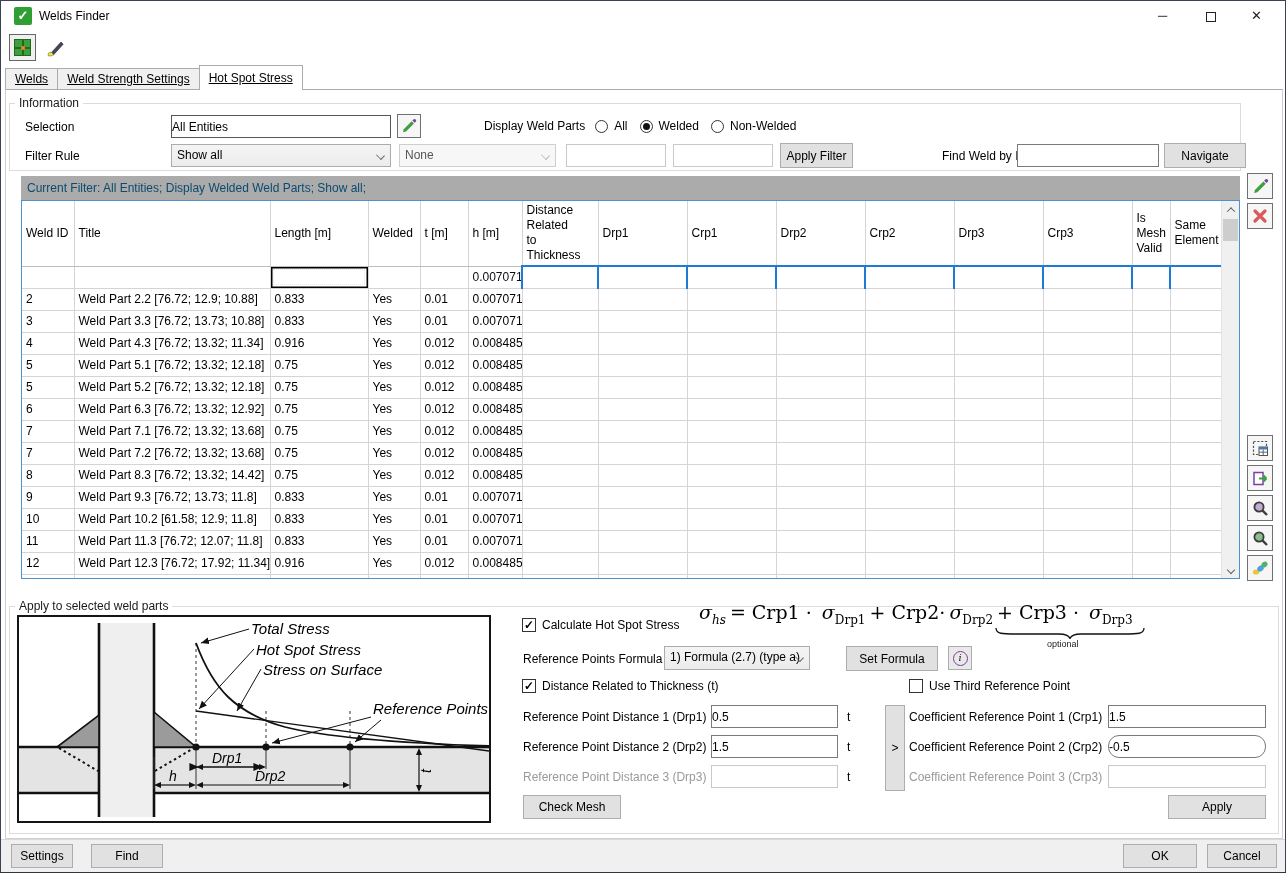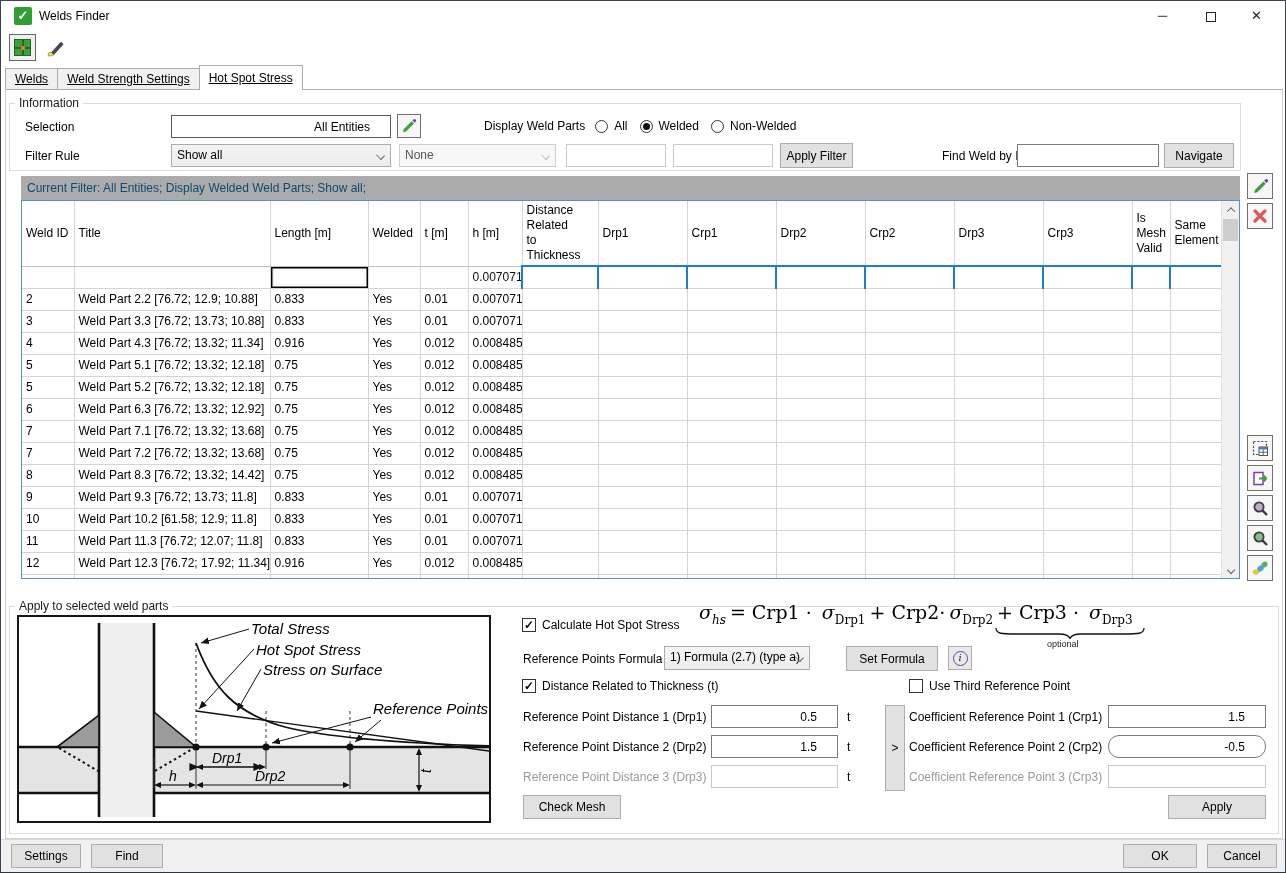--- a/index.html
+++ b/index.html
@@ -36,21 +36,21 @@
   .content-frame { position:absolute; left:4px; top:88px; width:1278px; height:750px;
                    border:1px solid #d0d0d0; border-top:1px solid #acacac; background:#fff; }
 
   
   .groupbox { position:absolute; border:1px solid #dcdcdc; }
   .group-label { position:absolute; background:#fff; padding:0 4px; font-size:12px; color:#1a1a1a; }
 
   
   .lbl { position:absolute; font-size:12px; white-space:nowrap; }
   .tbox { position:absolute; border:1px solid #7a7a7a; background:#fff; font-size:12px;
-          padding:2px 20px; font-family:"Liberation Sans",sans-serif;text-align:right; }
+          padding:2px 0; font-family:"Liberation Sans",sans-serif; }
   .tbox.lite { border-color:#c9c9c9; }
   .btn { position:absolute; border:1px solid #adadad; background:#e1e1e1; font-size:12px;
          text-align:center; font-family:"Liberation Sans",sans-serif; cursor:default;
          display:flex; align-items:center; justify-content:center; }
   .combo { position:absolute; border:1px solid #acacac; background:linear-gradient(#f4f4f4,#ececec);
            font-size:12px; padding:3px 18px 2px 5px; white-space:nowrap; overflow:hidden; }
   .combo .chev { position:absolute; right:6px; top:7px; width:7px; height:7px;
                  border-right:1.4px solid #666; border-bottom:1.4px solid #666; transform:rotate(45deg) scaleY(0.8); }
   .combo.dis { border-color:#cecece; background:#f7f7f7; color:#555; }
   .combo.dis .chev { border-color:#b9b9b9; }
@@ -169,21 +169,21 @@
     <span>Show all</span><span class="chev"></span>
   </div>
   <div class="combo dis" style="left:398px; top:143px; width:157px; height:23px;">
     <span>None</span><span class="chev"></span>
   </div>
   <input class="tbox lite" style="left: 565px; top: 143px; width: 100px; height: 23px;" value="">
   <input class="tbox lite" style="left: 672px; top: 143px; width: 100px; height: 23px;" value="">
   <button class="btn" style="left:779px; top:142px; width:73px; height:25px;">Apply Filter</button>
   <div class="lbl" style="left:941px; top:148px;">Find Weld by ID</div>
   <input class="tbox" style="left: 1016px; top: 143px; width: 142px; height: 23px;" value="">
-  <button class="btn" style="left:1163px; top:142px; width:70px; height:25px;">Navigate</button>
+  <button class="btn" style="left:1163px; top:142px; width:82px; height:25px;">Navigate</button>
 
   <div class="filterbar">
     <span>Current Filter: All Entities; Display Welded Weld Parts; Show all;</span>
   </div>
 
   <div class="grid-wrap">
     <table class="grid" id="grid">
         <colgroup>
           <col style="width: 52px;">
           <col style="width: 196px;">
@@ -648,18 +648,18 @@
   <div class="lbl" style="left:908px; top:739px;">Coefficient Reference Point 2 (Crp2)</div>
   <input class="tbox" style="left: 1107px; top: 734px; width: 158px; height: 23px; border-radius: 11px;" value="-0.5">
 
   <div class="lbl dis-text" style="left:908px; top:769px;">Coefficient Reference Point 3 (Crp3)</div>
   <input class="tbox lite" style="left: 1107px; top: 764px; width: 158px; height: 23px;" value="">
 
   <button class="btn" style="left:522px; top:794px; width:98px; height:24px;">Check Mesh</button>
   <button class="btn" style="left:1167px; top:794px; width:98px; height:24px;">Apply</button>
 
   <div class="footer"></div>
-  <button class="btn" style="left:10px; top:843px; width:70px; height:24px;">Settings</button>
+  <button class="btn" style="left:10px; top:843px; width:62px; height:24px;">Settings</button>
   <button class="btn" style="left:90px; top:843px; width:72px; height:24px;">Find</button>
   <button class="btn" style="left:1122px; top:843px; width:74px; height:24px;">OK</button>
   <button class="btn" style="left:1206px; top:843px; width:70px; height:24px;">Cancel</button>
 
 </div>
 
 </body></html>

